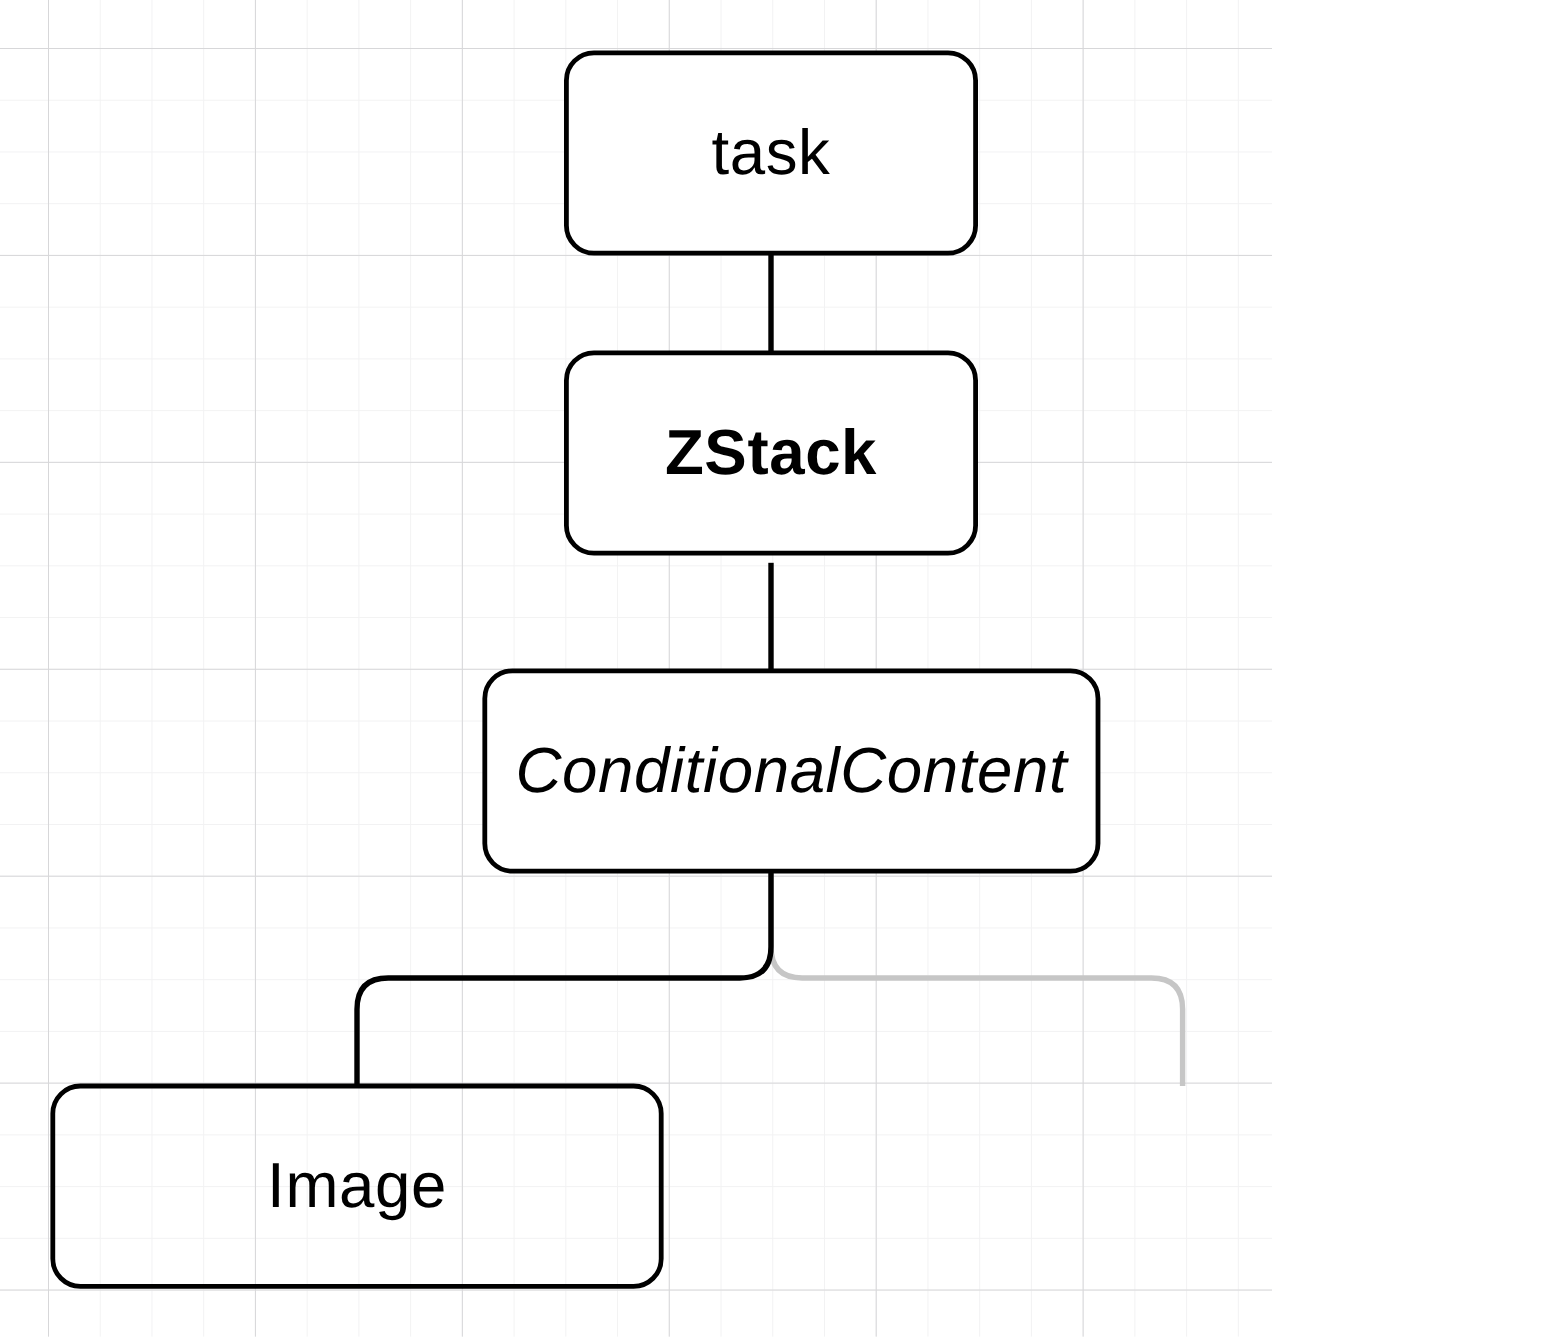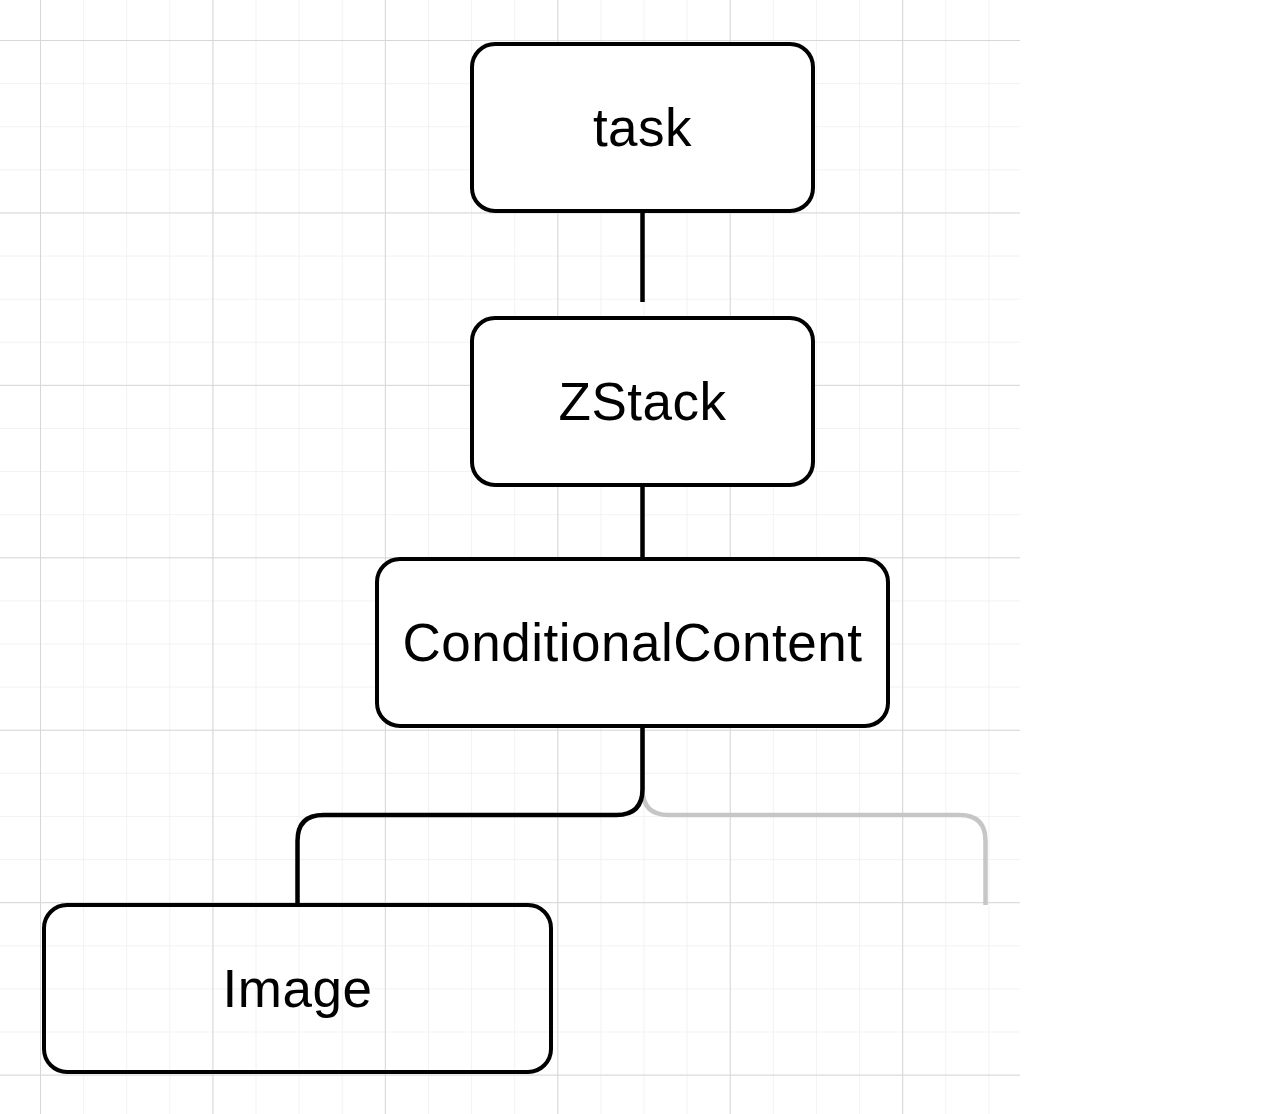--- a/index.html
+++ b/index.html
@@ -18,20 +18,21 @@
       linear-gradient(to bottom, #d7d7d9 1px, transparent 1px),
       linear-gradient(to right, #f2f2f3 1px, transparent 1px),
       linear-gradient(to bottom, #f2f2f3 1px, transparent 1px);
     background-size:
       172.44px 172.44px,
       172.44px 172.44px,
       43.11px 43.11px,
       43.11px 43.11px;
     background-position: 40px 40px;
     font-family: "Liberation Sans", "DejaVu Sans", sans-serif;
+    padding-left: 40px;
   }
   .edge-layer {
     position: absolute;
     left: 0;
     top: 0;
     width: 1284px;
     height: 1114px;
     pointer-events: none;
   }
   .edge-layer path {
@@ -60,22 +61,22 @@
     border: 4.5px solid #000000;
     color: #000000;
     background: transparent;
   }
   .node--inactive {
     border: 4.5px solid #c4c4c4;
     color: #c8c8c8;
     background: #ffffff;
   }
   .node-task               { left: 470px; top: 42px;  width: 345px; height: 171px; }
-  .node-zstack             { left: 470px; top: 316px; width: 345px; height: 171px; }
-  .node-conditional-content{ left: 375px; top: 557px; width: 515px; height: 171px; }
+  .node-zstack             { left: 470px; top: 292px; width: 345px; height: 171px; font-weight: bold; }
+  .node-conditional-content{ left: 402px; top: 557px; width: 515px; height: 171px; font-style: italic; }
   .node-image              { left: 42px;  top: 903px; width: 511px; height: 171px; text-align: right; }
   .node-progress-view      { left: 728px; top: 903px; width: 515px; height: 171px; }
 </style>
 </head>
 <body>
 
 <div class="canvas">
 
   <svg class="edge-layer" viewBox="0 0 1284 1114" xmlns="http://www.w3.org/2000/svg">
     <path d="M 642.5 728 L 642.5 789 Q 642.5 815 668.5 815 L 959.5 815 Q 985.5 815 985.5 841 L 985.5 905" stroke="#c6c6c6"></path>

